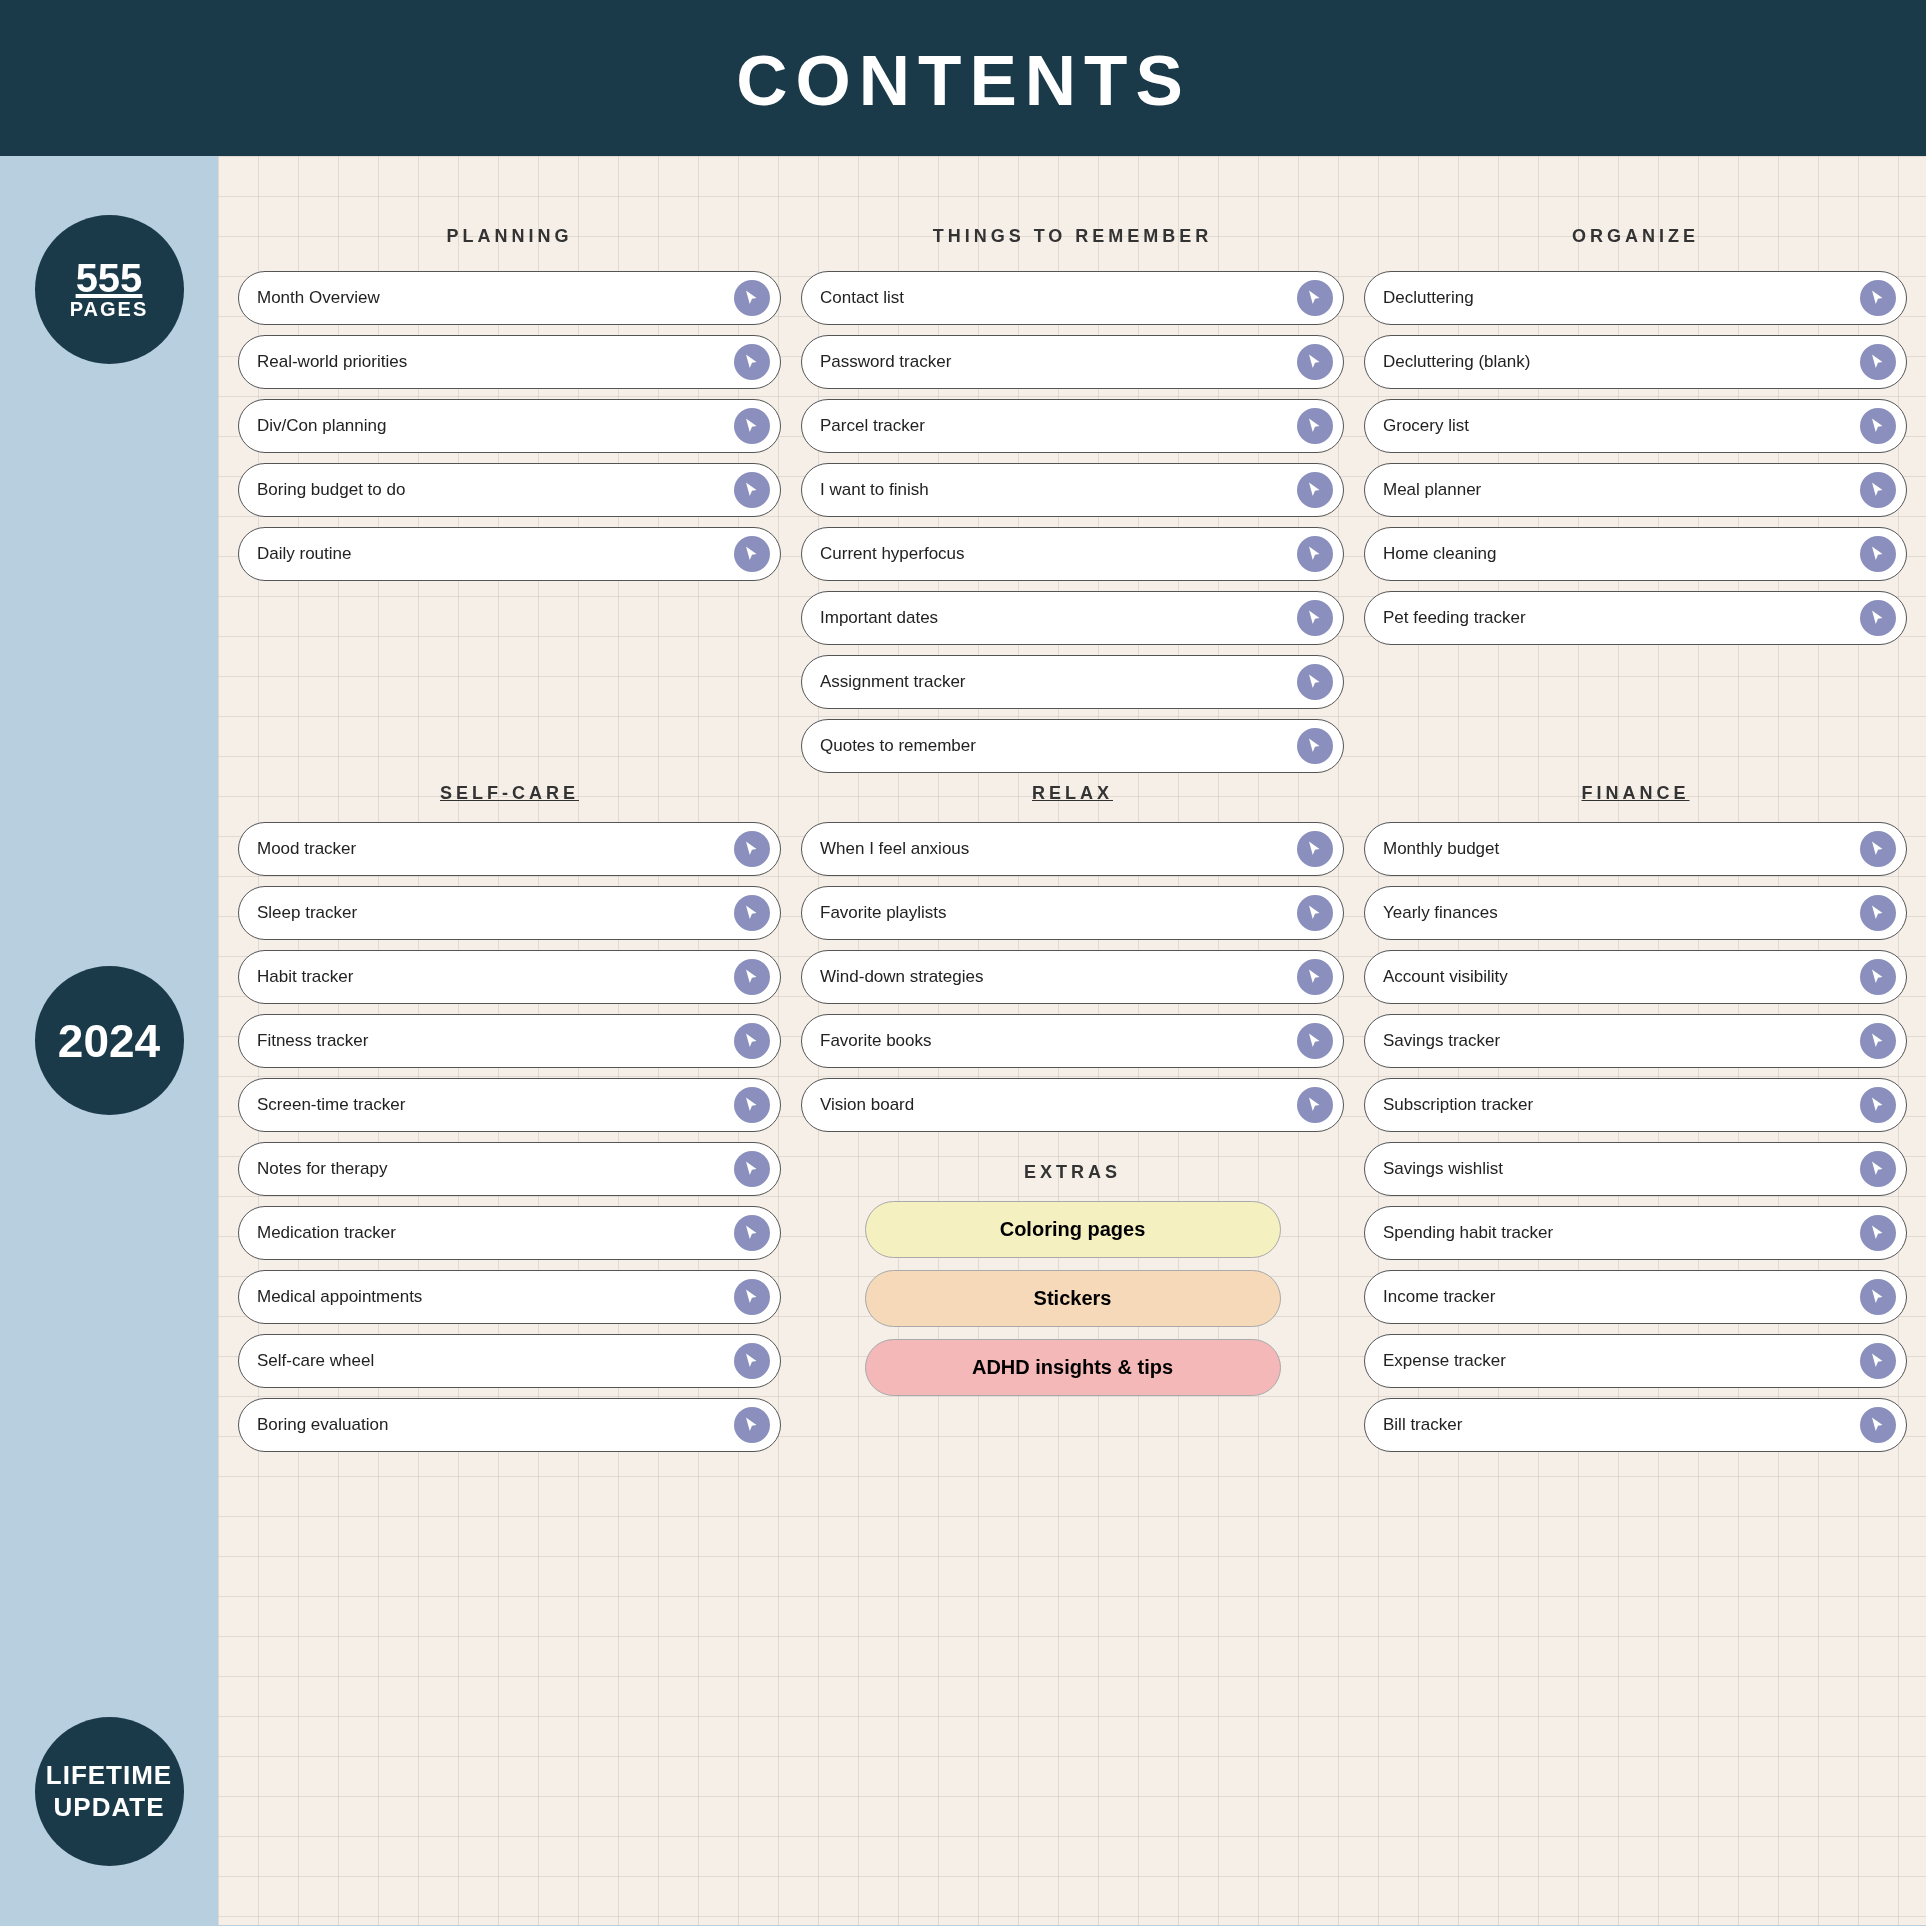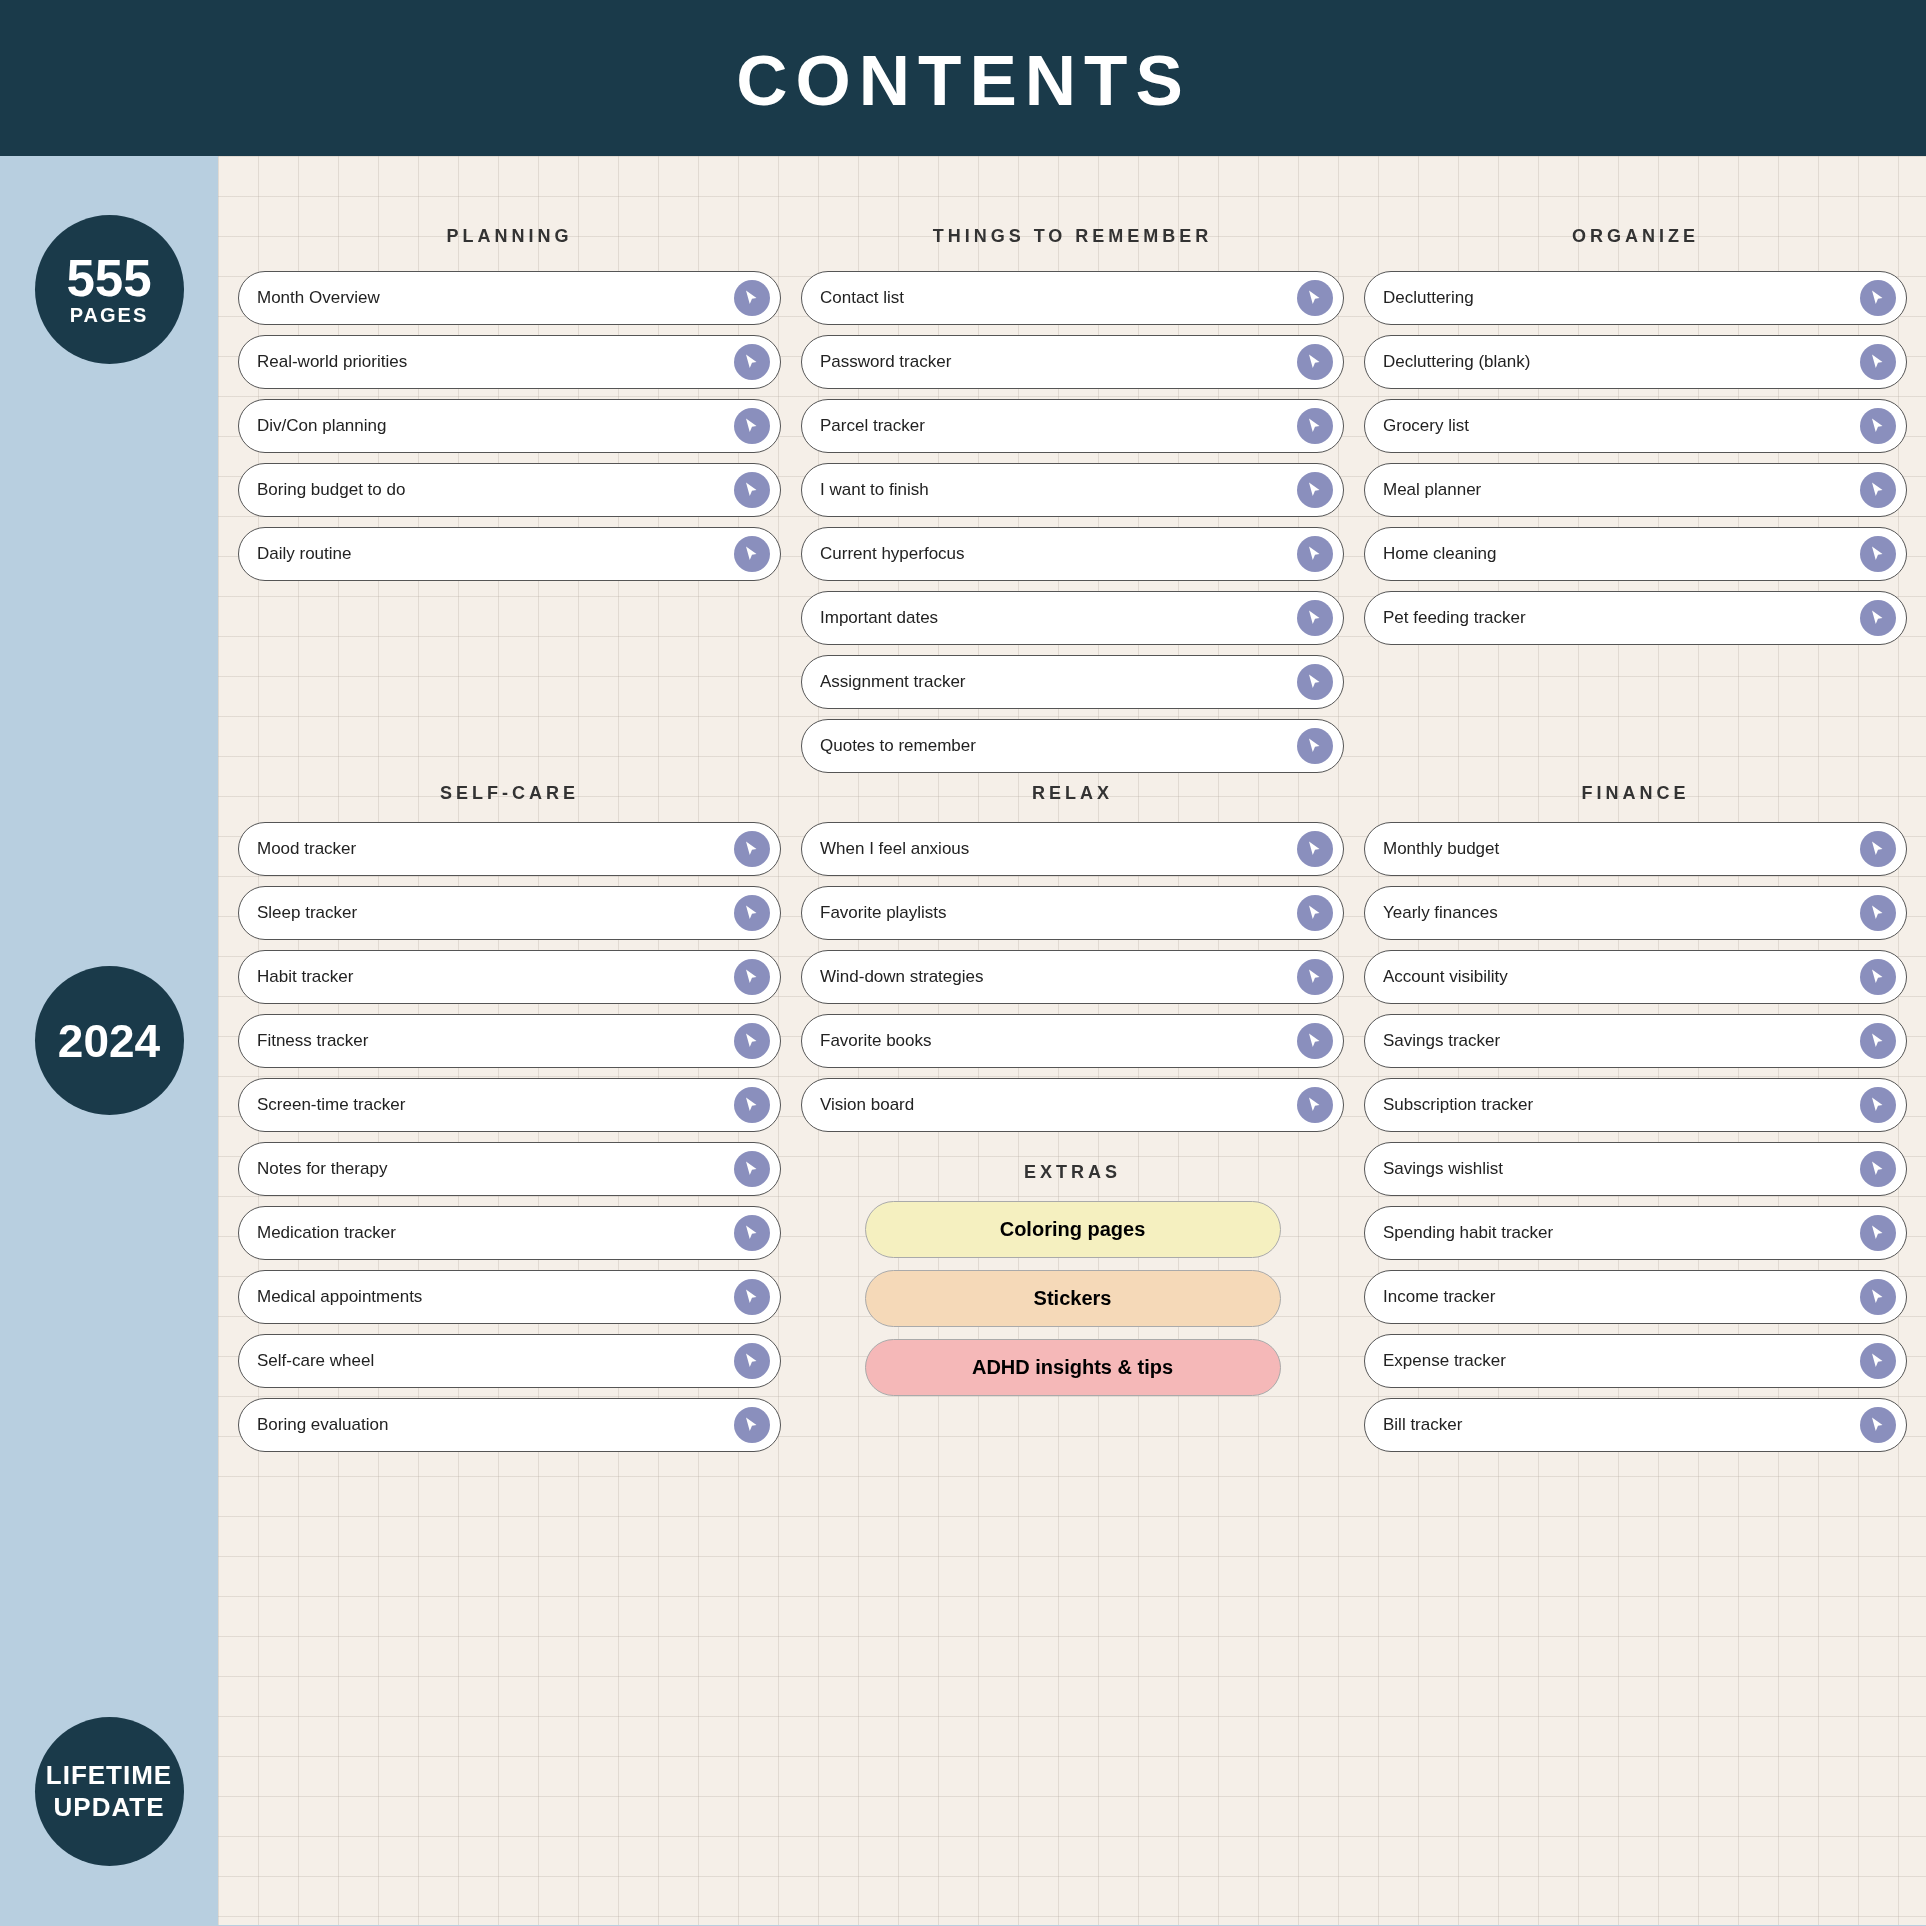--- a/index.html
+++ b/index.html
@@ -43,23 +43,24 @@
       width: 149px;
       height: 149px;
       display: flex;
       flex-direction: column;
       align-items: center;
       justify-content: center;
       text-align: center;
     }
 
     .badge-number {
-      font-size: 51px;
+      font-size: 40px;
       font-weight: 900;
       line-height: 1;
+      text-decoration: underline;
     }
 
     .badge-text {
       font-size: 20px;
       font-weight: 700;
       letter-spacing: 2px;
     }
 
     .badge-year {
       font-size: 46px;
@@ -139,20 +140,21 @@
       height: 18px;
     }
 
     .sub-section-title {
       text-align: center;
       font-size: 18px;
       font-weight: 700;
       letter-spacing: 4px;
       color: #333;
       margin-bottom: 18px;
+      text-decoration: underline;
     }
 
     .extras-section {
       margin-top: 30px;
       display: flex;
       flex-direction: column;
       align-items: center;
     }
 
     .extras-title {

